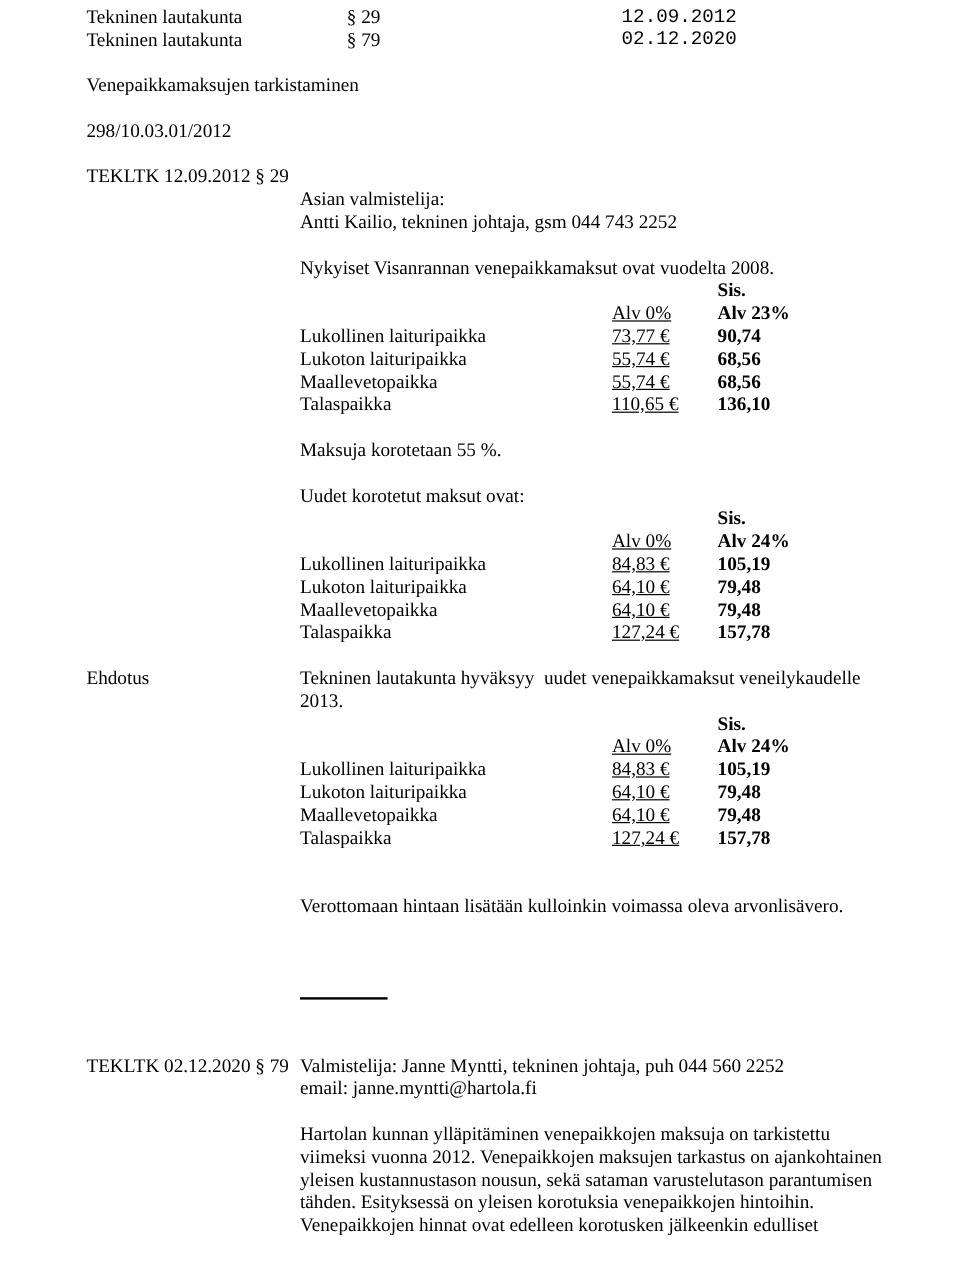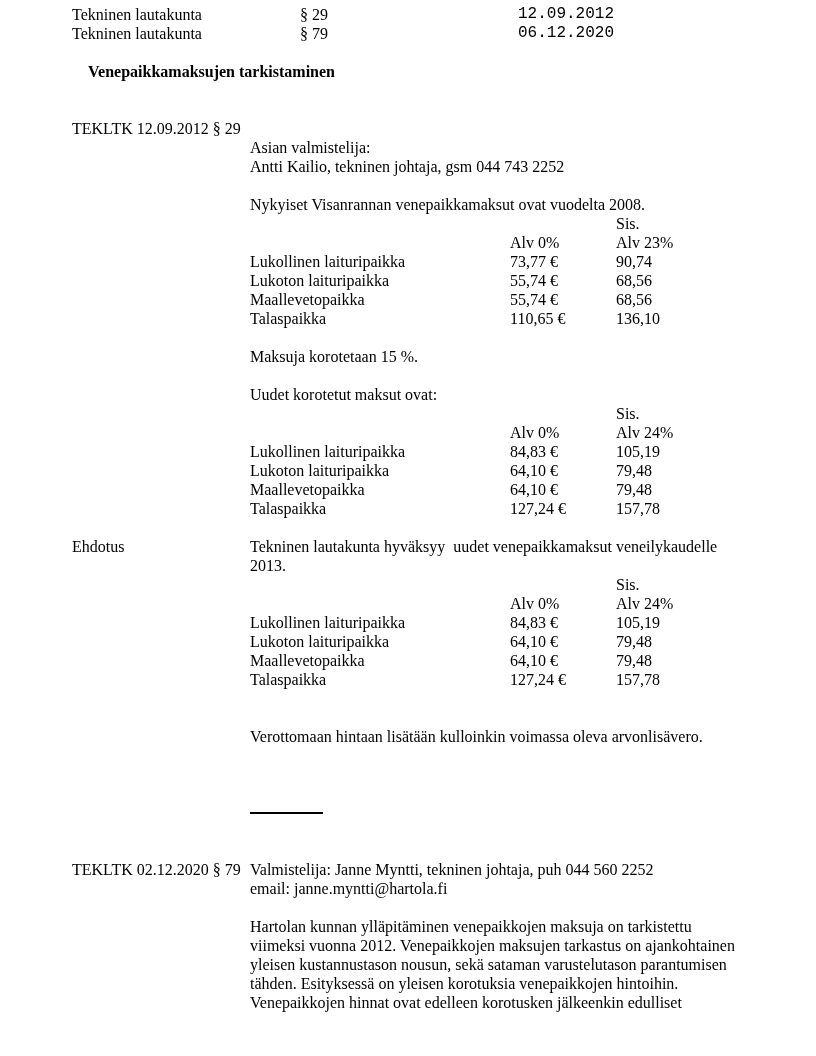--- a/index.html
+++ b/index.html
@@ -28,26 +28,26 @@
     height: 19px;
     white-space: pre;
   }
   .line span {
     position: absolute;
     top: 0;
     white-space: pre;
   }
   
   .c-label   { left: 0; }
-  .c-section { left: 228px; }
+  .c-section { left: 217px; }
   .c-date    { left: 446px; font-family: Liberation Mono, monospace; }
   .c-body    { left: 178px; }
-  .c-price0  { left: 438px; }
-  .c-price1  { left: 544px; }
-  .bold { font-weight: bold; margin-left: 16px; }
+  .c-price0  { left: 438px; text-decoration: underline; }
+  .c-price1  { left: 526px; font-weight: bold; }
+  .bold { font-weight: normal; }
   .sepline {
     position: absolute;
     left: 178px;
     top: 9px;
     width: 73px;
     border-top: 2px solid #000000;
   }
 </style>
 </head>
 <body>
@@ -55,29 +55,32 @@
 <div class="page">
 
   <div class="line">
     <span class="c-label">Tekninen lautakunta</span>
     <span class="c-section">§ 29</span>
     <span class="c-date">12.09.2012</span>
   </div>
   <div class="line">
     <span class="c-label">Tekninen lautakunta</span>
     <span class="c-section">§ 79</span>
-    <span class="c-date">06.12.2020</span>
+    <span class="c-date">02.12.2020</span>
   </div>
   <div class="line"></div>
 
   <div class="line">
     <span class="c-label bold">Venepaikkamaksujen tarkistaminen</span>
   </div>
   <div class="line"></div>
 
+  <div class="line">
+    <span class="c-label">298/10.03.01/2012</span>
+  </div>
   <div class="line"></div>
 
   <div class="line">
     <span class="c-label">TEKLTK 12.09.2012 § 29</span>
   </div>
   <div class="line">
     <span class="c-body">Asian valmistelija:</span>
   </div>
   <div class="line">
     <span class="c-body">Antti Kailio, tekninen johtaja, gsm 044 743 2252</span>
@@ -110,21 +113,21 @@
     <span class="c-price1">68,56</span>
   </div>
   <div class="line">
     <span class="c-body">Talaspaikka</span>
     <span class="c-price0">110,65 €</span>
     <span class="c-price1">136,10</span>
   </div>
   <div class="line"></div>
 
   <div class="line">
-    <span class="c-body">Maksuja korotetaan 15 %.</span>
+    <span class="c-body">Maksuja korotetaan 55 %.</span>
   </div>
   <div class="line"></div>
   <div class="line">
     <span class="c-body">Uudet korotetut maksut ovat:</span>
   </div>
 
   <div class="line">
     <span class="c-price1">Sis.</span>
   </div>
   <div class="line">

